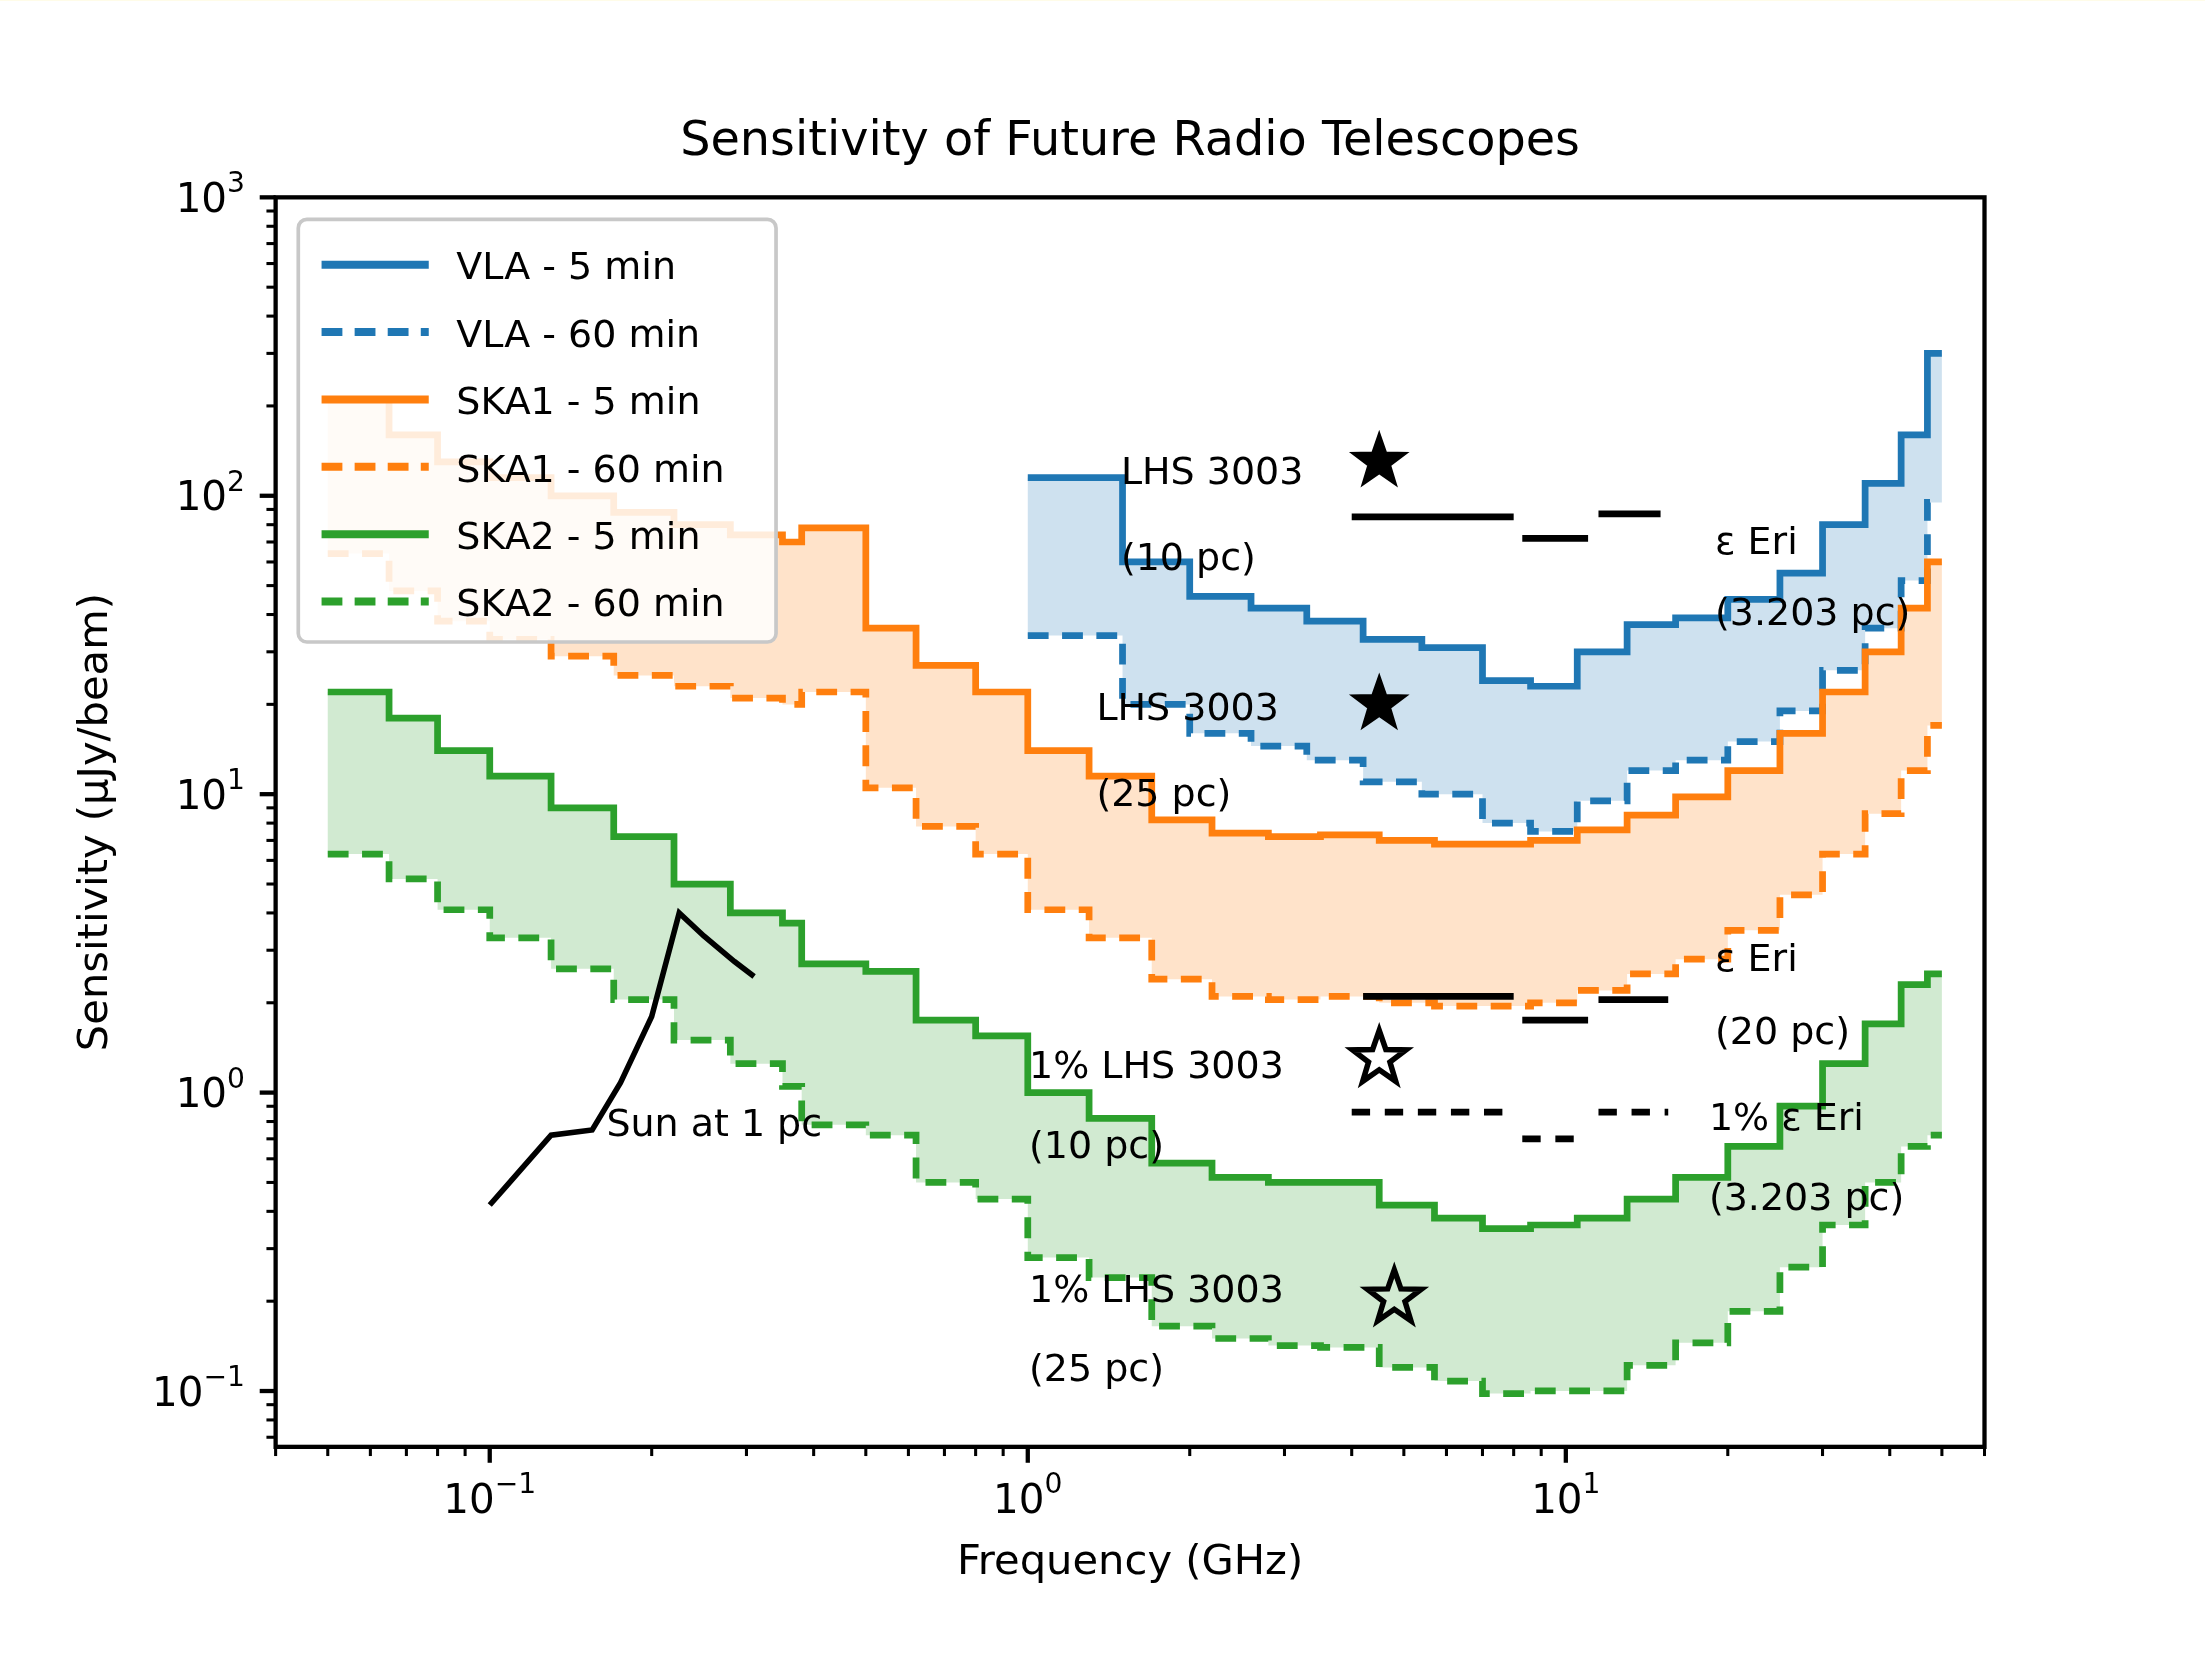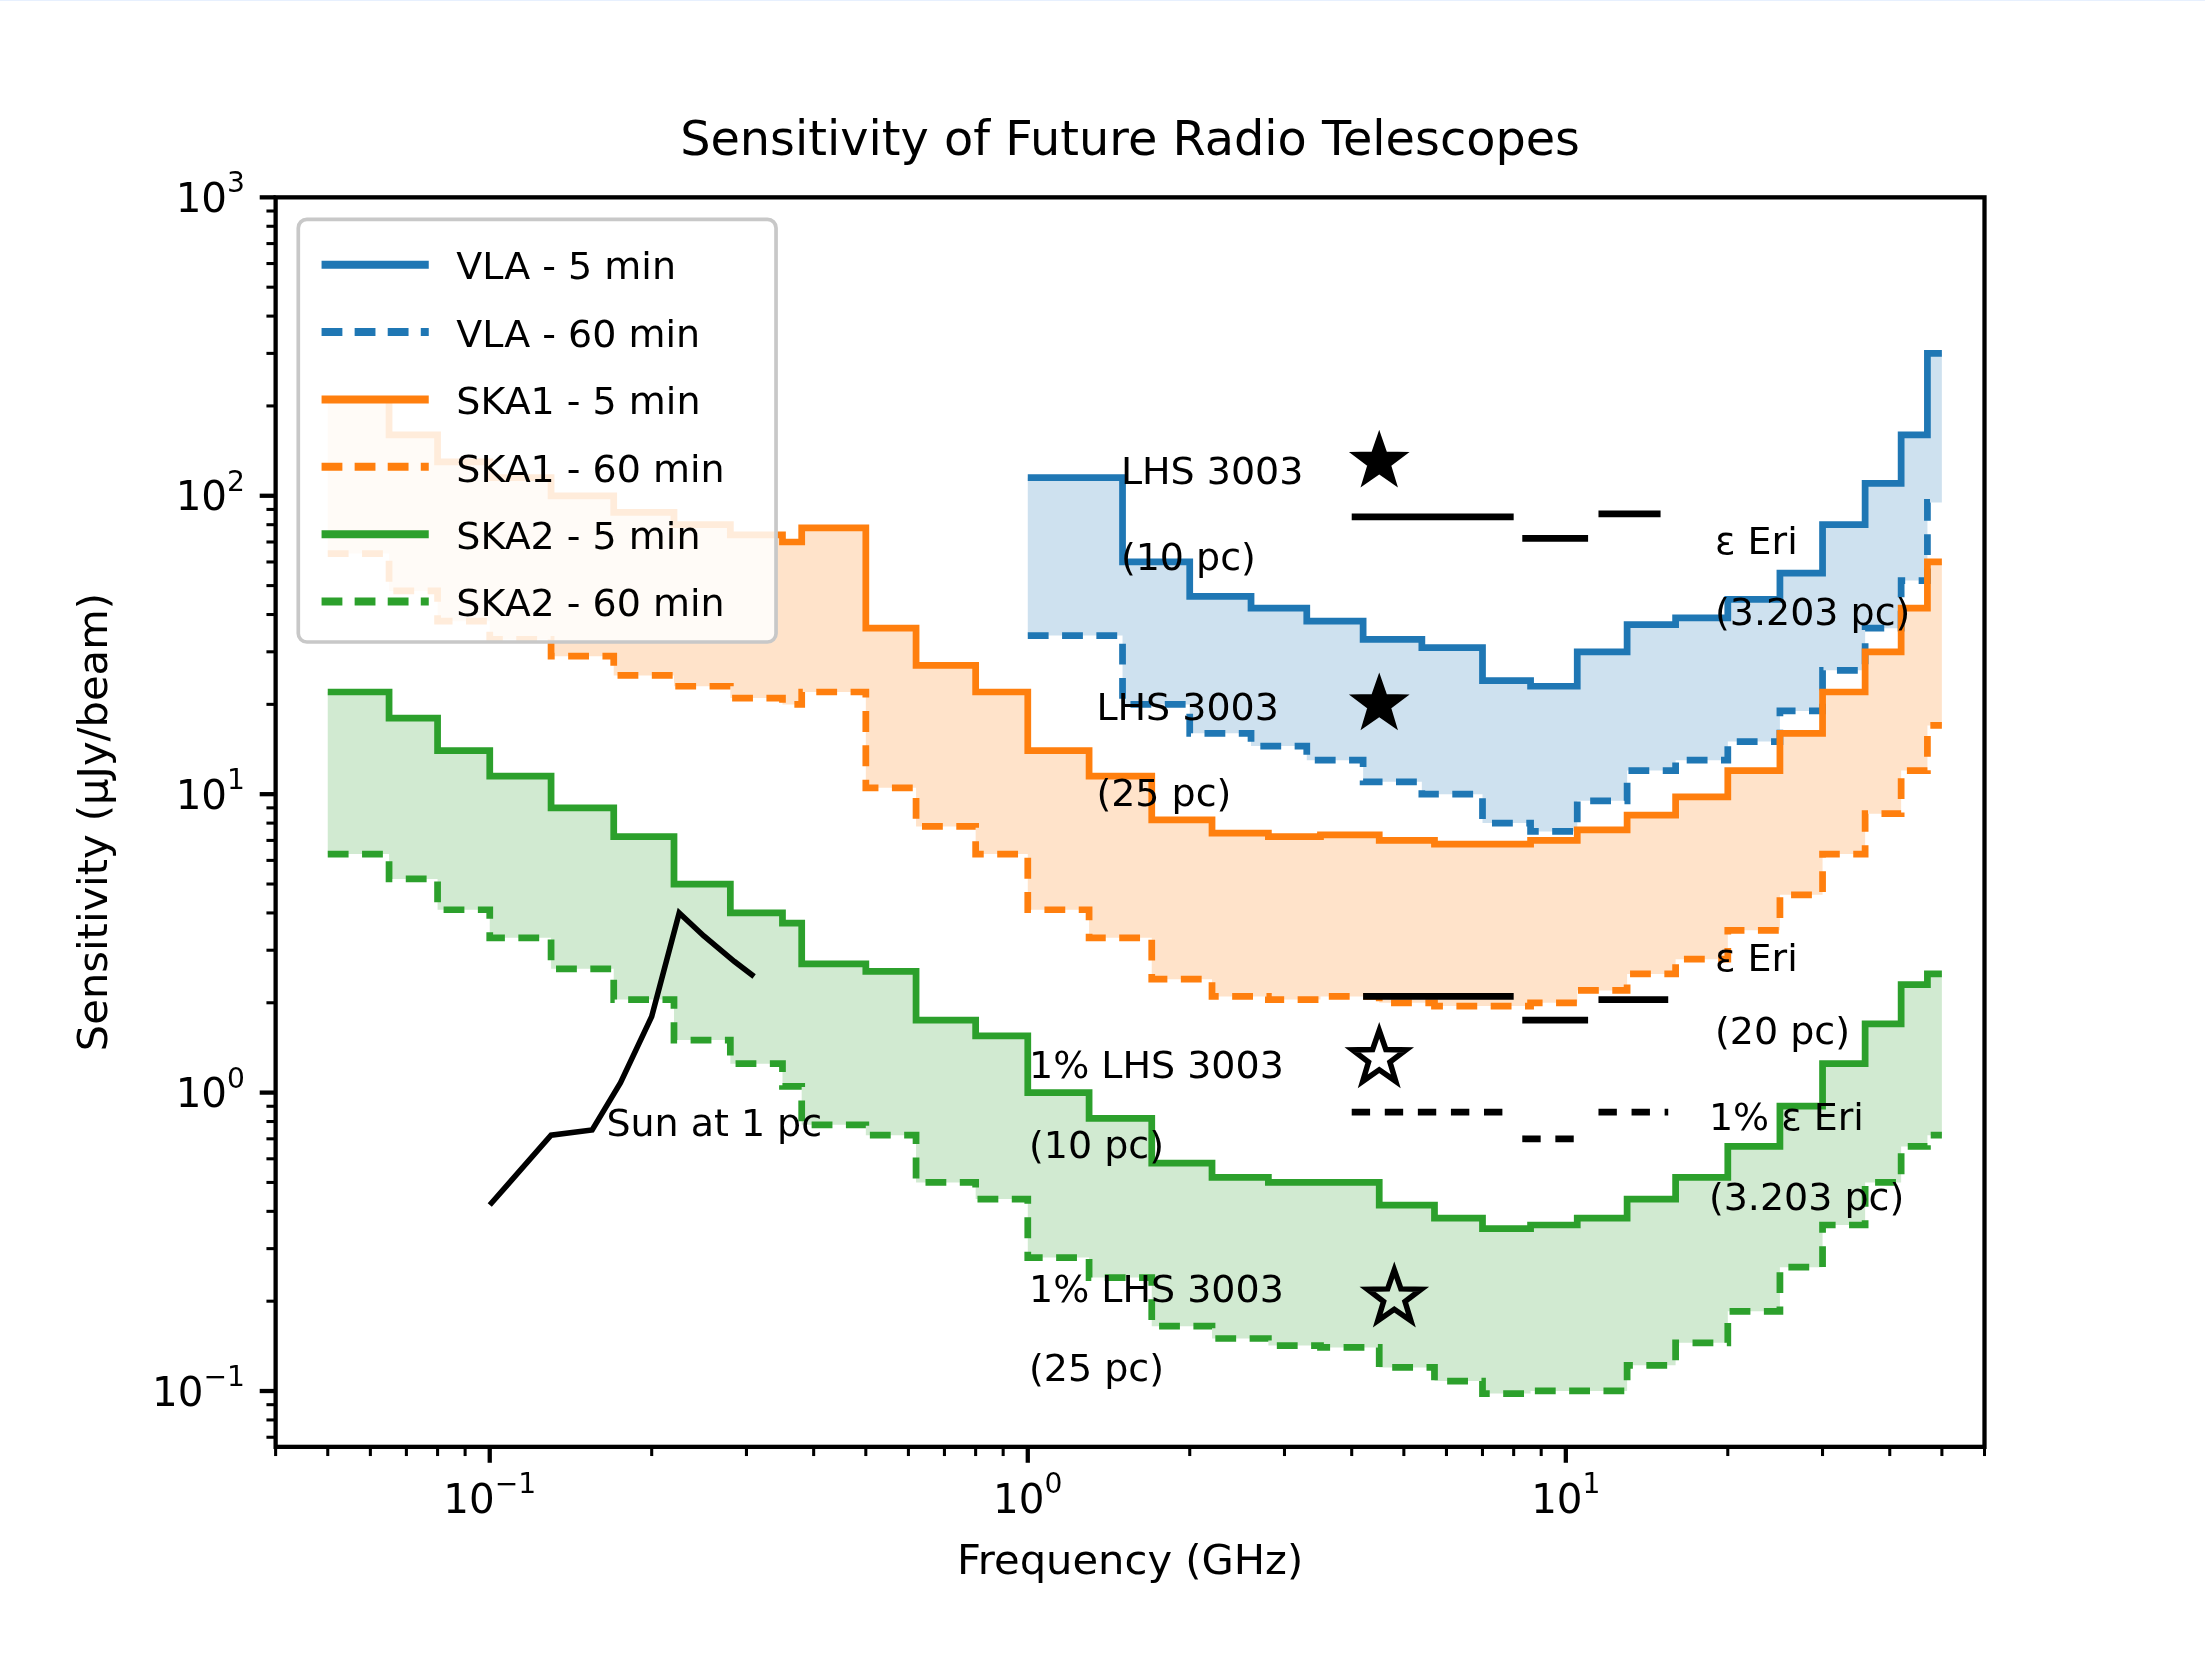--- a/index.html
+++ b/index.html
@@ -1,17 +1,17 @@
 <!DOCTYPE html>
 <html style="font-size:9.8px"><head>
 <meta charset="utf-8">
 <style>
   html,body{margin:0;padding:0;background:#ffffff;}
   body{width:2205px;height:1654px;font-family:"DejaVu Sans",sans-serif;overflow:hidden;}
-  #stage{position:relative;width:2205px;height:1654px;background:#3b82f6;}
+  #stage{position:relative;width:2205px;height:1654px;background:#fde047;}
   svg{display:block;}
   text{font-family:"DejaVu Sans",sans-serif;fill:#000;}
   .ttl{font-size:78px;}
   .axlbl{font-size:68px;}
   .tick{font-size:66px;}
   .anno{font-size:62px;}
   .leg{font-size:62px;}
 </style>
 </head>
 <body>

